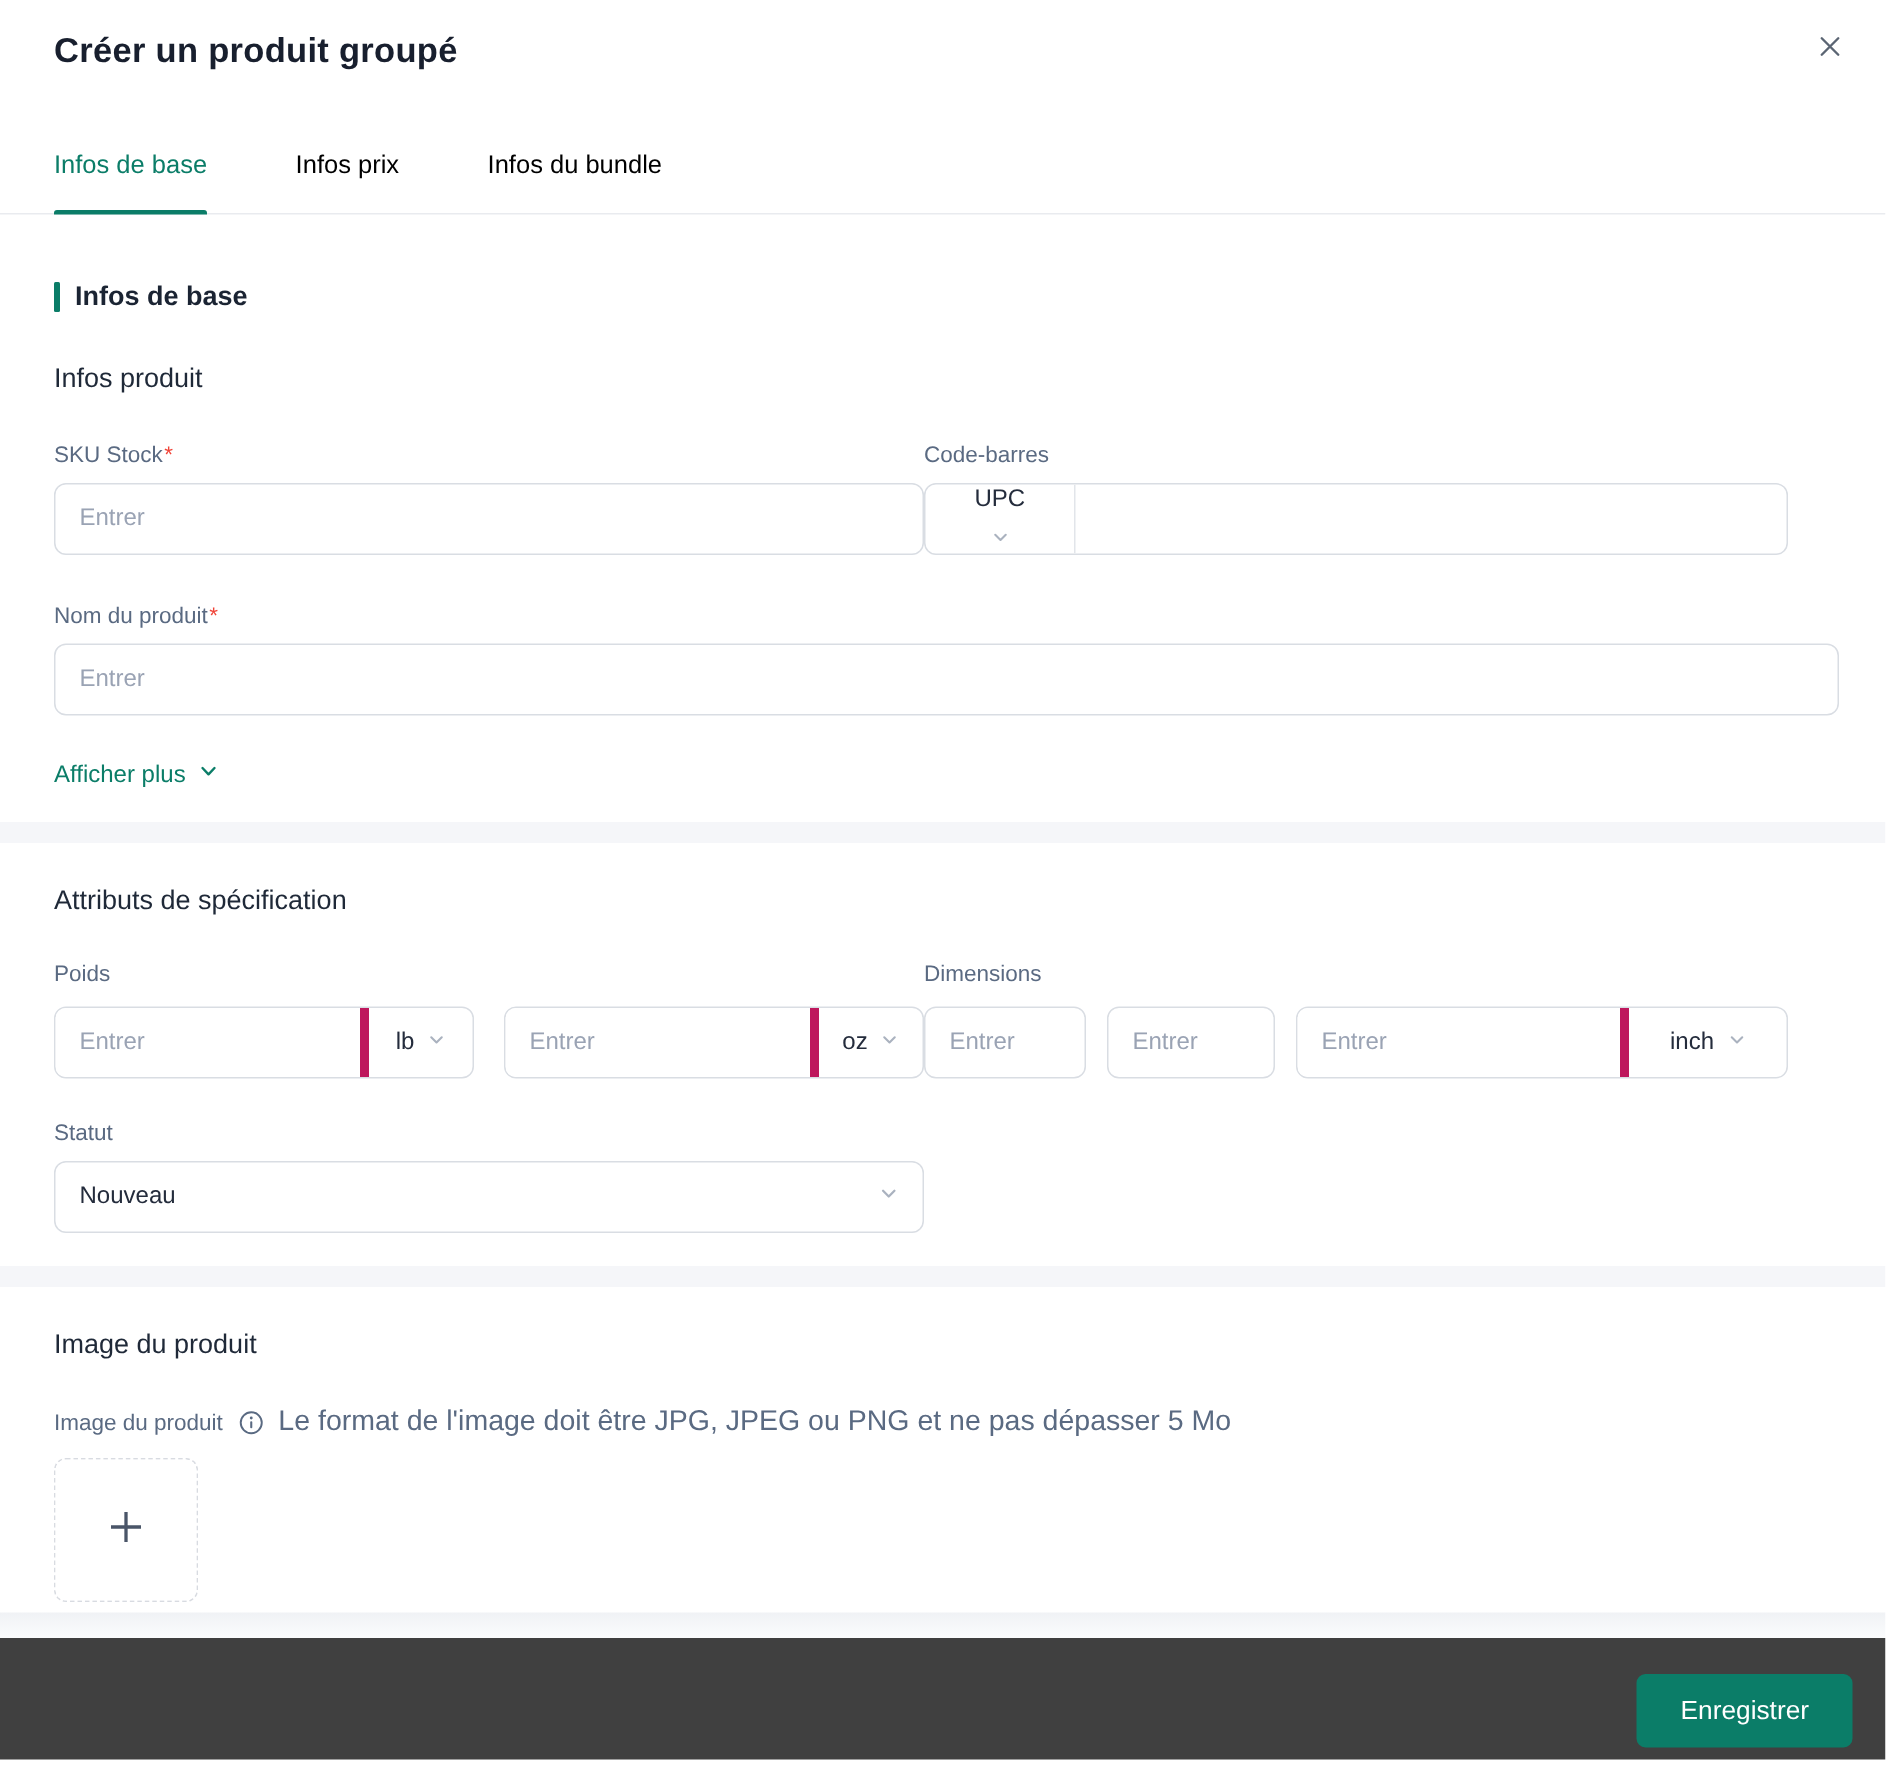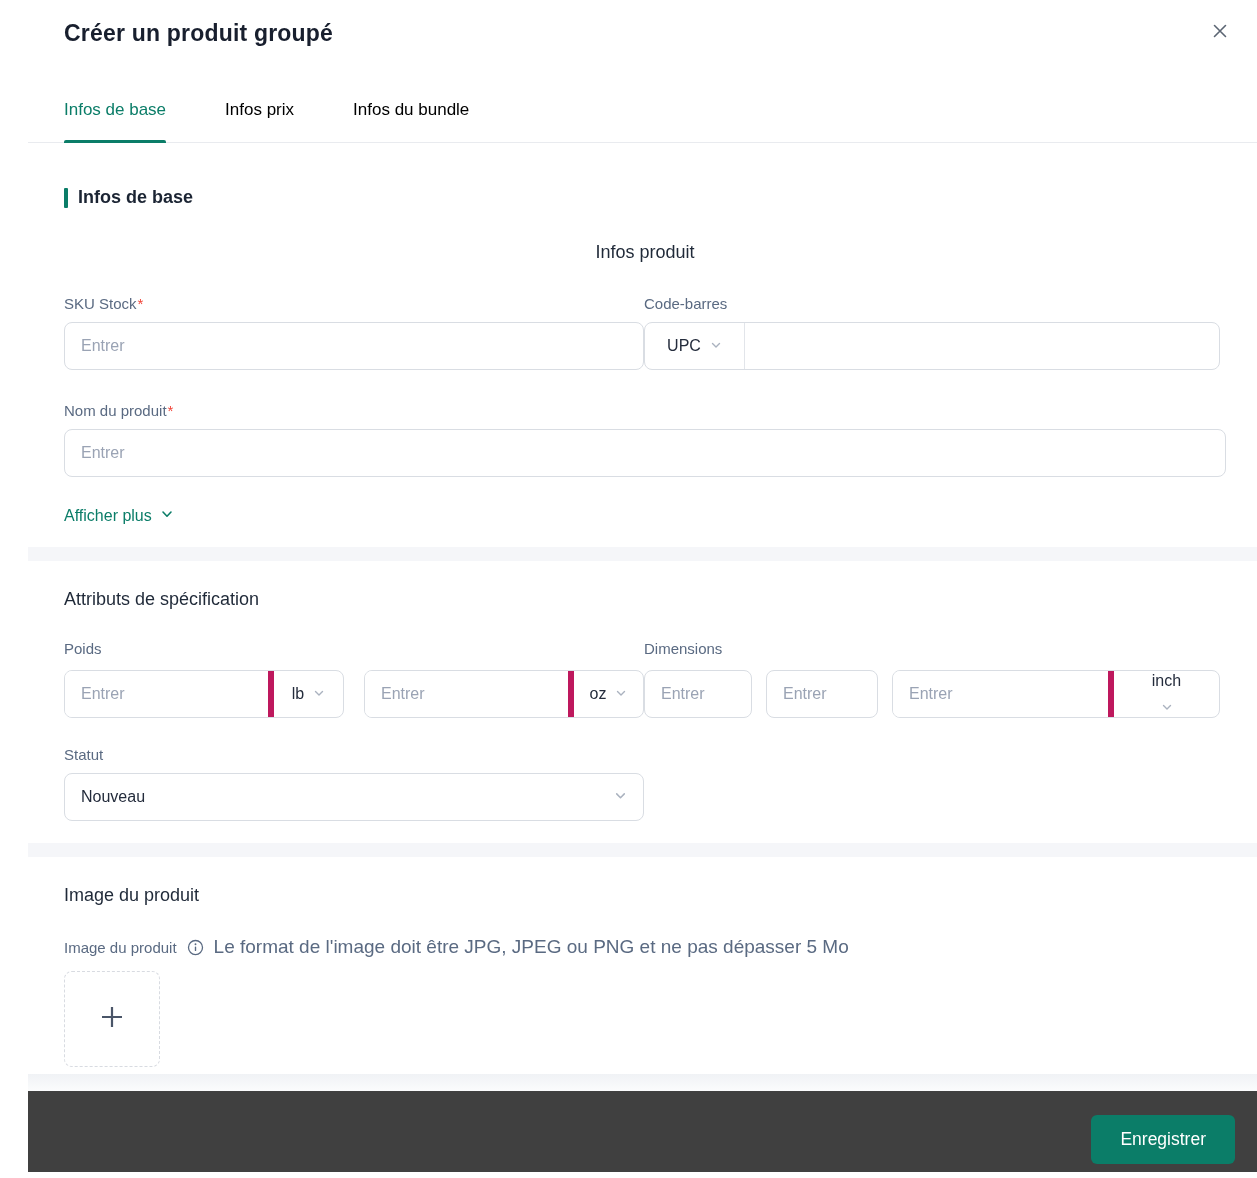--- a/index.html
+++ b/index.html
@@ -3,21 +3,21 @@
 <meta charset="utf-8">
 <style>
   * { margin: 0; padding: 0; box-sizing: border-box; }
   html, body {
     width: 1257px; height: 1178px;
     background: #ffffff;
     font-family: "Liberation Sans", sans-serif;
     color: #1f2938;
     overflow: hidden;
   }
-  .page { width: 1257px; height: 992px; position: relative; background:#fff;padding-left:28px; }
+  .page { width: 1257px; height: 992px; position: relative; background:#fff; }
 
   
   .header { padding: 18px 36px 0 36px; position: relative; }
   .title { font-size: 23px; font-weight: 700; color: #181f2e; line-height: 30px; letter-spacing: .2px; }
   .close-btn {
     position: absolute; top: 20px; right: 24px;
     width: 26px; height: 26px; display: flex; align-items: center; justify-content: center;
     cursor: pointer;
   }
 
@@ -34,21 +34,21 @@
   
   .section { padding: 0 31px 0 36px; }
   .band { height: 14px; background: #f5f6f9; width: 100%; }
   .band-footer { height: 17px; width: 100%;
     background: linear-gradient(to bottom, #f0f2f5, #fbfcfd); }
 
   .section-header { display: flex; align-items: center; gap: 10px; margin-top: 44px; }
   .accent-bar { width: 4px; height: 20px; background: #0b7d68; border-radius: 1px; }
   .section-header-text { font-size: 18px; font-weight: 700; color: #1b2433; }
 
-  .subheading { font-size: 18px; font-weight: 500; color: #1f2938; margin-top: 34px; text-align: center; }
+  .subheading { font-size: 18px; font-weight: 500; color: #1f2938; margin-top: 34px; }
   .group-heading { font-size: 18px; font-weight: 500; color: #1f2938; margin-top: 28px; }
 
   .field-label { font-size: 15px; color: #5a6a82; margin-top: 32px; line-height: 18px; }
   .field-label .star { color: #f04438; margin-left: 1px; }
 
   .two-col { display: grid; grid-template-columns: 580px 576px; }
 
   
   .tb { margin-top: 9px; }
   input.text-input {
@@ -64,40 +64,40 @@
   .input-group input {
     border: none; outline: none; flex: 1 1 auto; min-width: 0;
     padding: 0 16px; font-size: 16px; color: #2a3242;
     font-family: "Liberation Sans", sans-serif;
   }
   .input-group input::placeholder { color: #9aa3b4; opacity: 1; }
   .unit-select {
     display: flex; align-items: center; justify-content: center; gap: 9px;
     font-size: 16px; color: #242c3c; cursor: pointer; flex: 0 0 auto;
   }
-  .unit-left { border-right: 1px solid #e2e5ea; width: 100px; }
+  .unit-left { border-right: 1px solid #e2e5ea; width: 100px; flex-direction: column; }
   .unit-right { border-left: 6px solid #be185d; }
 
   .select-box {
     height: 48px; border: 1px solid #d9dde3; border-radius: 8px; background: #fff;
     display: flex; align-items: center; justify-content: space-between;
     padding: 0 16px; font-size: 16px; color: #242c3c; cursor: pointer;
   }
 
   .show-more {
     margin-top: 30px; display: inline-flex; align-items: center; gap: 8px;
     color: #0b7d68; font-size: 16px; font-weight: 500; cursor: pointer;
   }
 
   
   .weight-row { display: grid; grid-template-columns: 280px 280px; column-gap: 20px; margin-top: 12px; }
   .dims-row { display: grid; grid-template-columns: 108px 112px 1fr; column-gap: 14px; margin-top: 12px; }
   .unit-lb { width: 75px; }
   .unit-oz { width: 75px; }
-  .unit-inch { width: 111px; flex-direction: column; }
+  .unit-inch { width: 111px; }
 
   
   .image-caption-row { display: flex; align-items: center; gap: 10px; margin-top: 30px; }
   .image-caption-label { font-size: 15px; color: #5a6a82; }
   .image-hint { font-size: 19px; color: #5a6a82; }
   .upload-box {
     margin-top: 13px; width: 96px; height: 96px;
     border: 1px dashed #d8dbe1; border-radius: 8px; background: #fff;
     display: flex; align-items: center; justify-content: center; cursor: pointer;
   }

